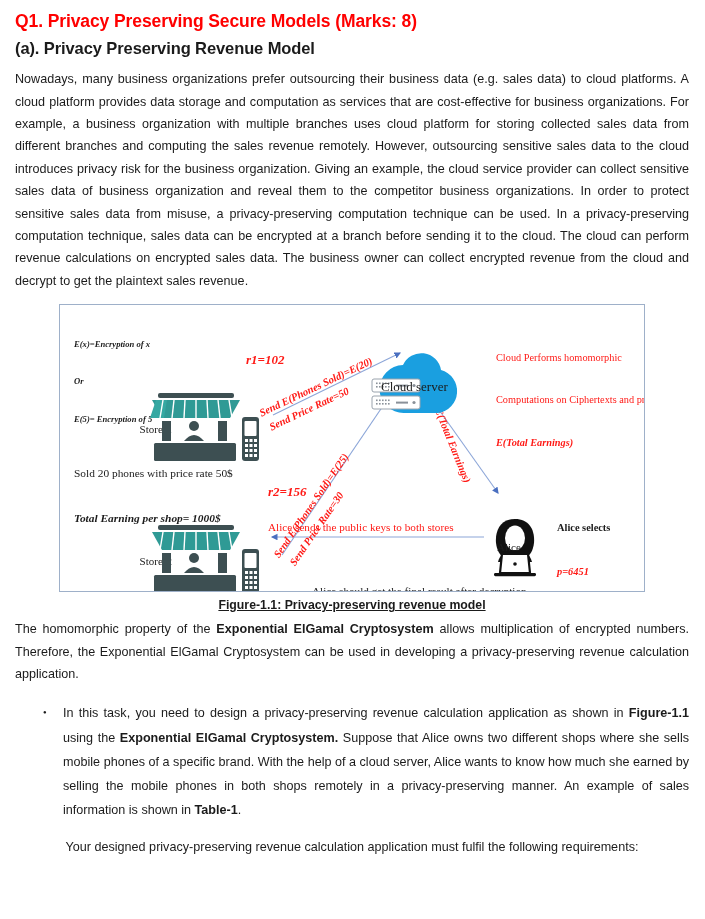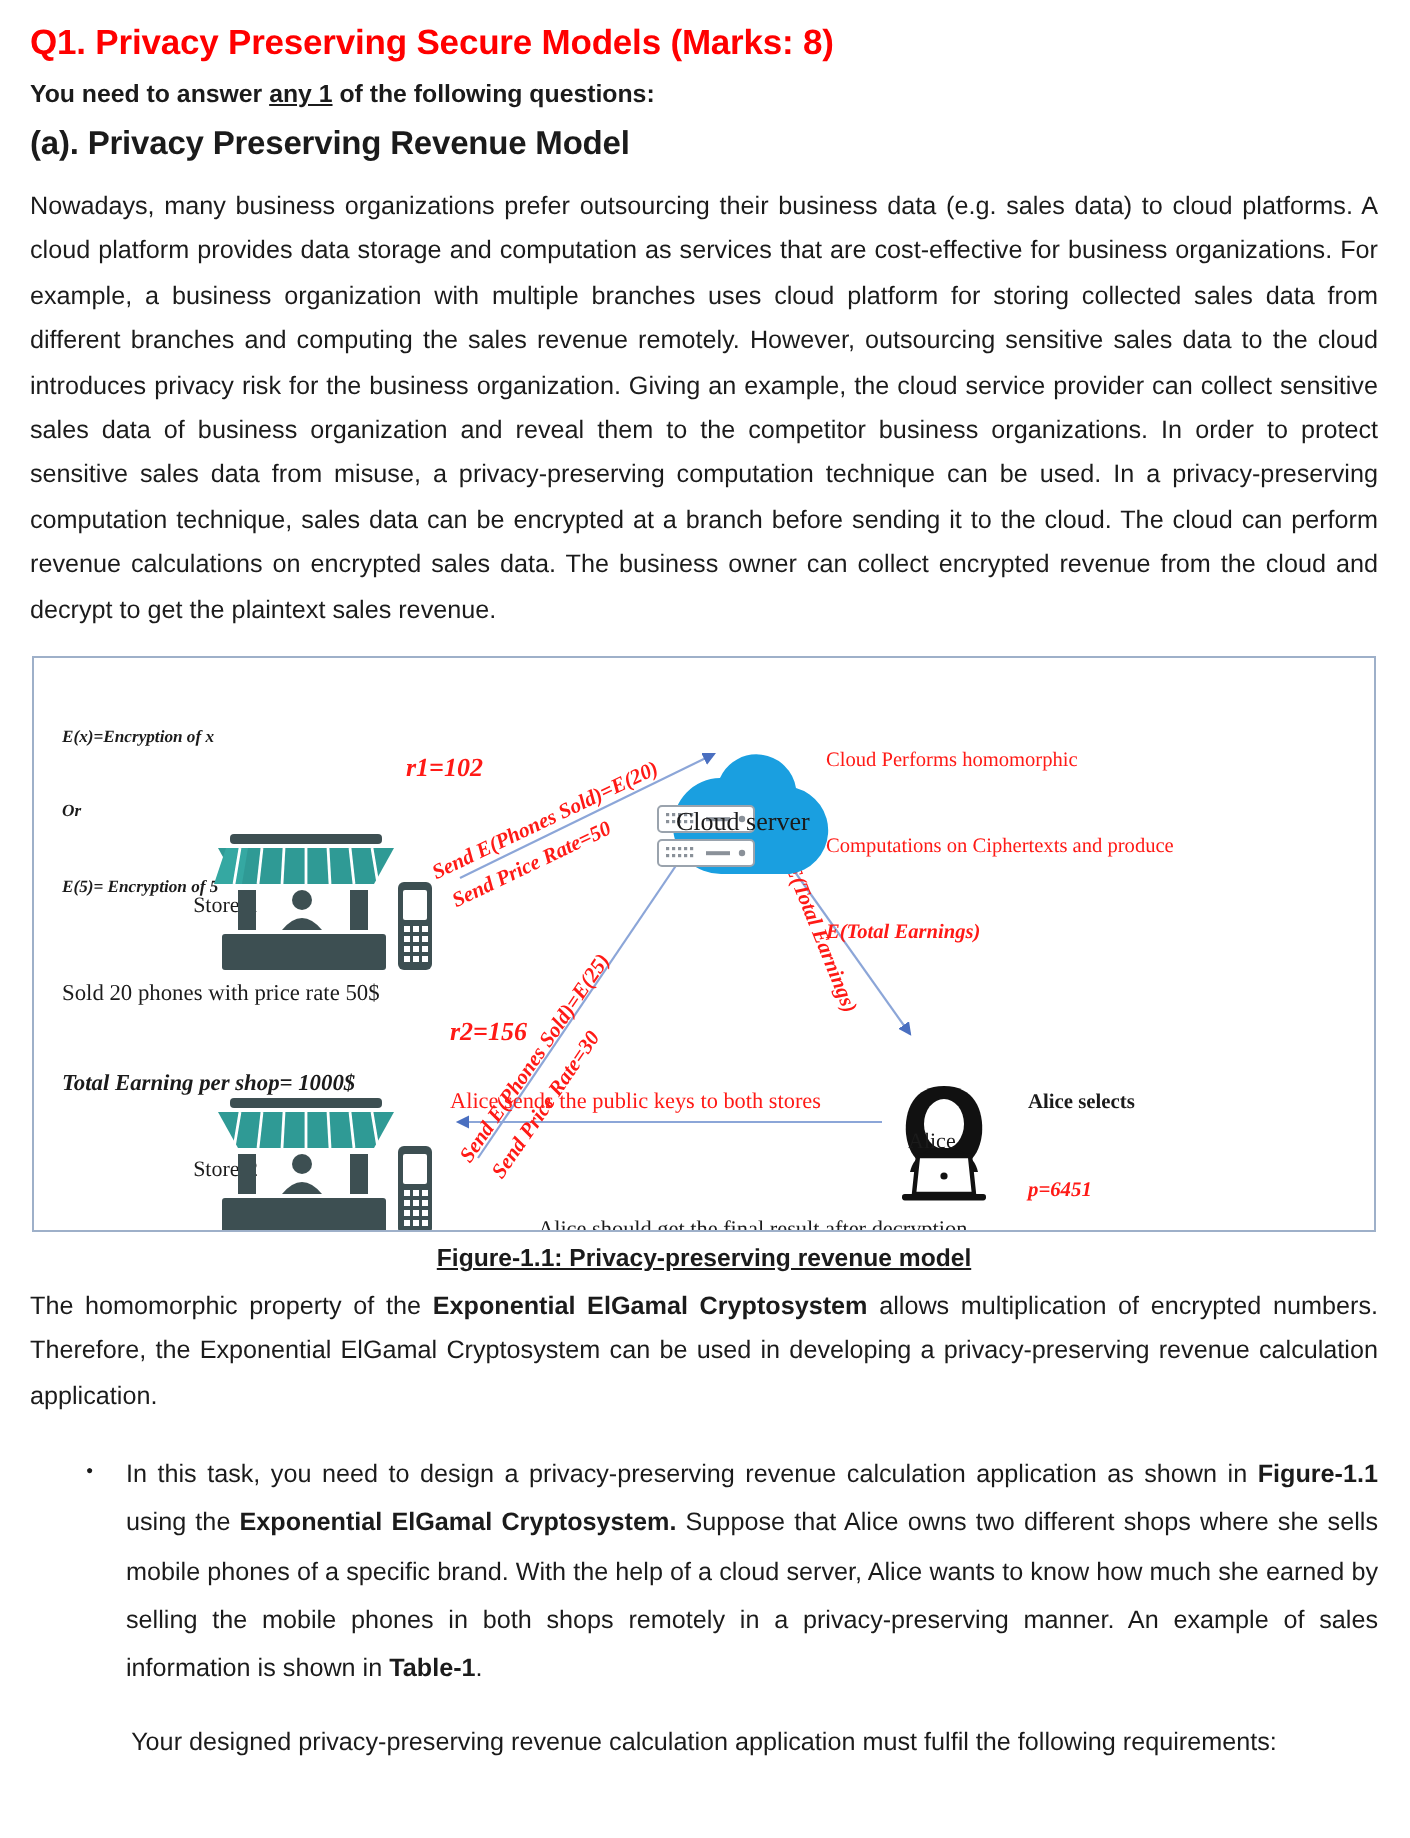--- a/index.html
+++ b/index.html
@@ -58,21 +58,21 @@
   .para b { font-weight: bold; }
 
   
   .figure-wrap {
     margin: 12px 0 0 0;
     display: flex;
     justify-content: center;
   }
   .figure-box {
     position: relative;
-    width: 672px;
+    width: 586px;
     height: 288px;
     border: 1px solid #9eb0c9;
     background: #ffffff;
     overflow: hidden;
   }
   .fig-cap {
     text-align: center;
     font-size: 12.3px;
     font-weight: bold;
     text-decoration: underline;
@@ -200,21 +200,20 @@
 
   svg { display: block; }
 </style>
 </head>
 <body>
 
 <div class="page">
 
   <h1 class="q-title">Q1. Privacy Preserving Secure Models (Marks: 8)</h1>
 
-  <p class="answer-line"><span>You need to answer </span><span class="u">any 1</span><span> of the following questions:</span></p>
 
   <h2 class="sub-title">(a). Privacy Preserving Revenue Model</h2>
 
   <p class="para">Nowadays, many business organizations prefer outsourcing their business data (e.g. sales data) to cloud platforms. A cloud platform provides data storage and computation as services that are cost-effective for business organizations. For example, a business organization with multiple branches uses cloud platform for storing collected sales data from different branches and computing the sales revenue remotely. However, outsourcing sensitive sales data to the cloud introduces privacy risk for the business organization. Giving an example, the cloud service provider can collect sensitive sales data of business organization and reveal them to the competitor business organizations. In order to protect sensitive sales data from misuse, a privacy-preserving computation technique can be used. In a privacy-preserving computation technique, sales data can be encrypted at a branch before sending it to the cloud. The cloud can perform revenue calculations on encrypted sales data. The business owner can collect encrypted revenue from the cloud and decrypt to get the plaintext sales revenue.</p>
 
   <div class="figure-wrap">
     <div class="figure-box">
 
       <div class="fx legend">
         <div>E(x)=Encryption of x</div>
@@ -391,21 +390,21 @@
               <rect x="18" y="52" width="1.6" height="1.6"></rect>
             </g>
             <rect x="26" y="50.6" width="12" height="2" fill="#8a9199"></rect>
             <circle cx="44" cy="51.5" r="1.6" fill="#8a9199"></circle>
           </g>
         </svg>
       </div>
 
       <div class="fx cloud-server-label" style="left:321px; top:74px;text-align:center;">Cloud server</div>
 
-      <div class="fx cloud-note" style="left:396px; top:17px;">
+      <div class="fx cloud-note" style="left:436px; top:17px;">
         <div>Cloud Performs homomorphic</div>
         <div>Computations on Ciphertexts and produce</div>
         <div class="b3">E(Total Earnings)</div>
       </div>
 
       <div class="fx" style="left:420px; top:176px;">
         <svg width="70" height="62" viewBox="0 0 70 62" aria-hidden="true">
 
           <path d="M35 2 C20 2 15 14 16 26 C17 34 20 38 23 40 L47 40 C50 38 53 34 54 26 C55 14 50 2 35 2 Z" fill="#111111"></path>
 

